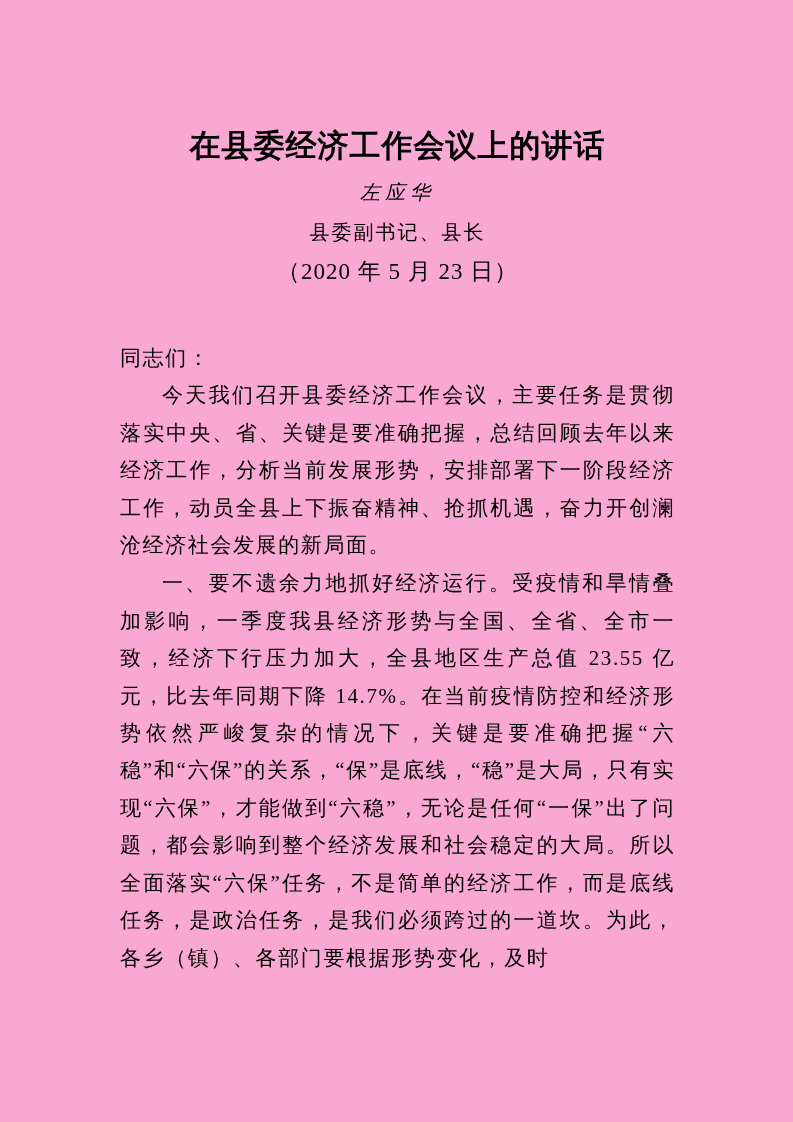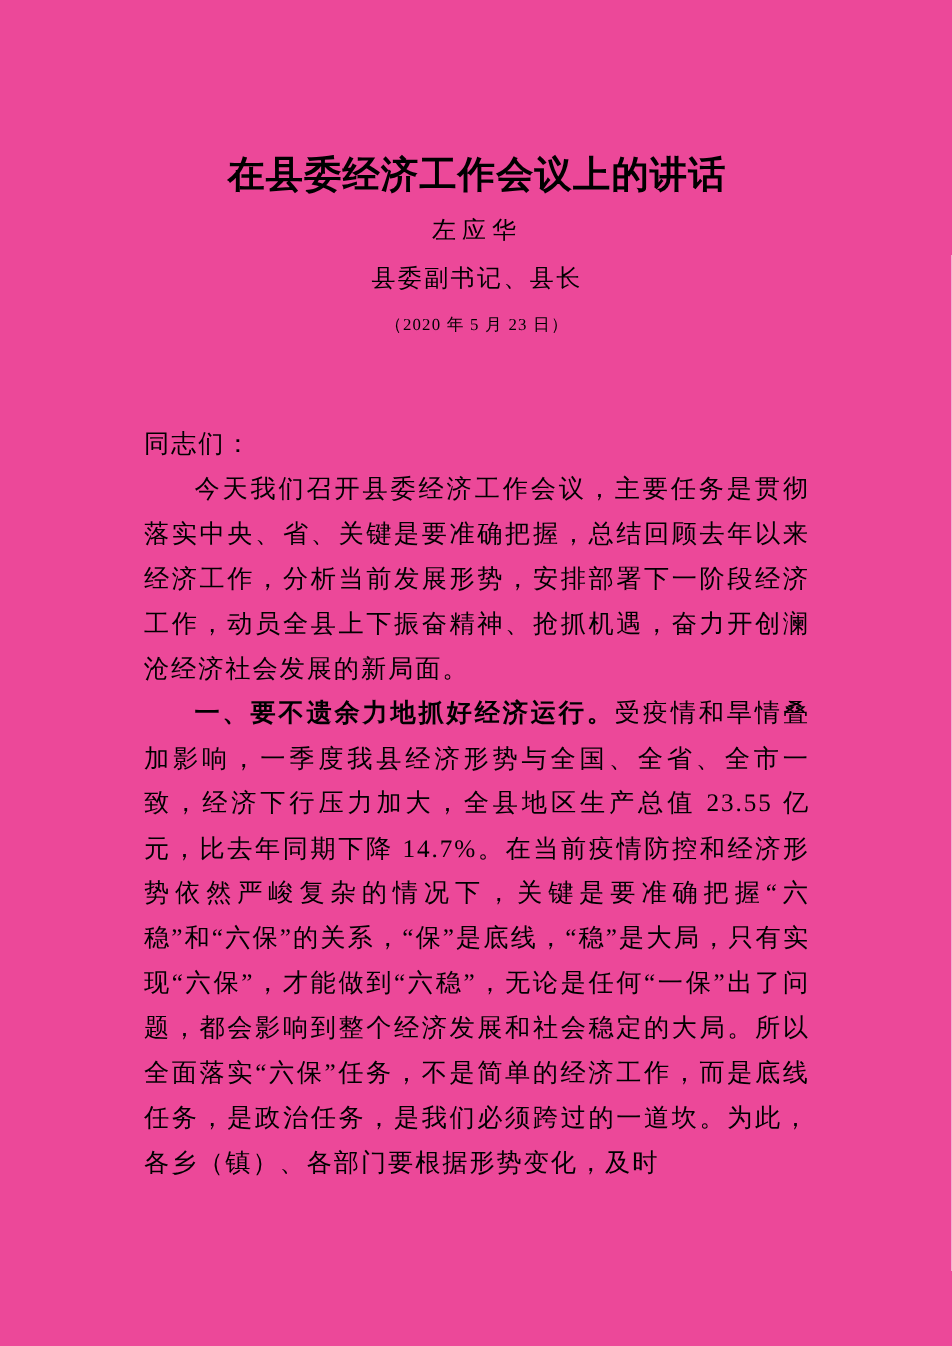--- a/index.html
+++ b/index.html
@@ -4,21 +4,21 @@
 <style>
   html, body {
     margin: 0;
     padding: 0;
     background: #ffffff;
   }
   .page {
     position: relative;
     width: 793px;
     height: 1122px;
-    background: #ec4899;
+    background: #f9a8d4;
     color: #000000;
     overflow: hidden;
     font-family: "Liberation Serif", "DejaVu Serif", serif;
   }
   .content {
     margin-left: 120px;
     margin-right: 118px;
   }
   .doc-title {
     margin: 0;
@@ -29,45 +29,46 @@
     text-align: center;
     letter-spacing: 1px;
   }
   .byline {
     text-align: center;
     font-size: 20px;
     line-height: 40px;
   }
   .author-name {
     letter-spacing: 5px;
+    font-style: italic;
   }
   .author-role {
     letter-spacing: 2px;
     font-family: Liberation Serif, serif;
   }
   .date-line {
-    font-size: 14px;
+    font-size: 23px;
     letter-spacing: 1px;
   }
   .doc-body {
-    margin-top: 60px;
+    margin-top: 48px;
     font-size: 21px;
     line-height: 37.4px;
     text-align: justify;
     letter-spacing: 1.6px;
   }
   .doc-body p {
     margin: 0;
     padding: 0;
   }
   .para {
     text-indent: 2em;
   }
   .lead-bold {
-    font-weight: bold;
+    font-weight: normal;
     font-family: "Liberation Sans", "DejaVu Sans", sans-serif;
   }
 </style>
 </head>
 <body>
 
 <div class="page">
   <div class="content">
 
     <h1 class="doc-title">在县委经济工作会议上的讲话</h1>

